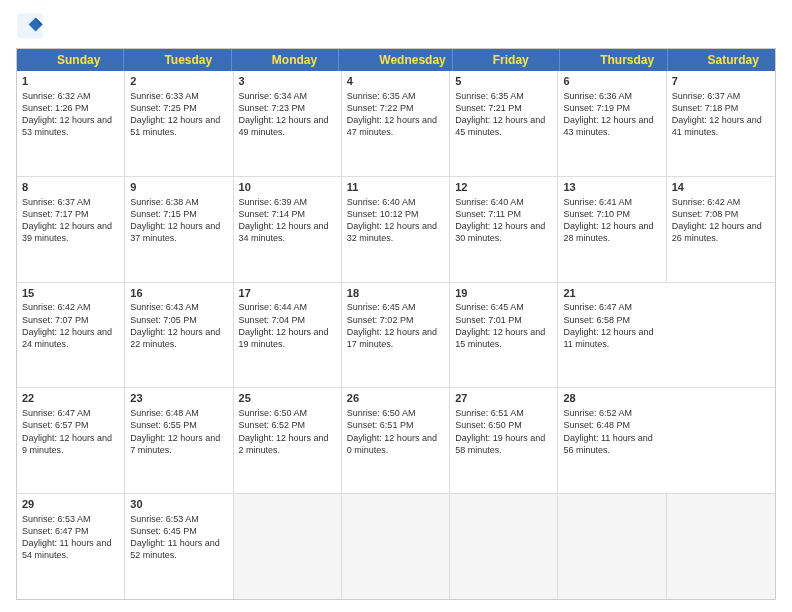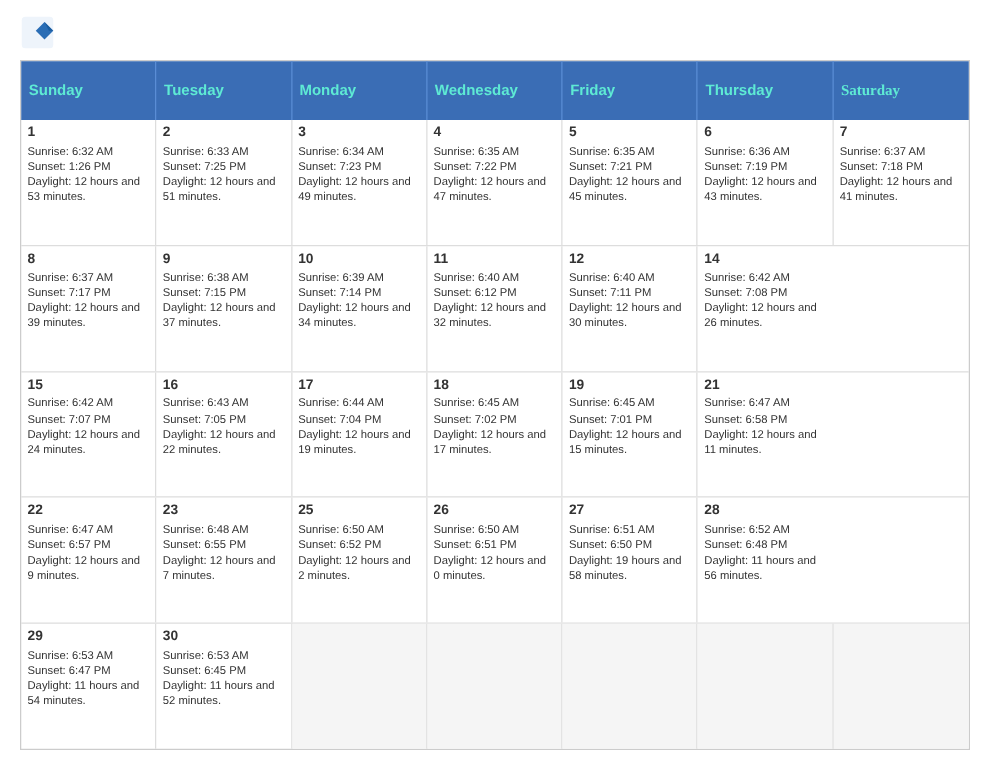--- a/index.html
+++ b/index.html
@@ -59,27 +59,28 @@
       display: flex;
       flex-direction: column;
       border: 1px solid #ccc;
     }
     .cal-header-row {
       display: grid;
       grid-template-columns: repeat(7, 1fr);
       background: #3a6db5;
     }
     .cal-header-cell {
-      color: #5eead4;
+      color: #fde047;
       font-size: 12px;
       font-weight: bold;
-      padding: 16px 6px;
+      padding: 4px 6px;
       border-right: 1px solid #5a8dd5;
+      margin-left: 34px;
     }
-    .cal-header-cell:last-child { border-right: none; font-family: Liberation Serif, serif; }
+    .cal-header-cell:last-child { border-right: none; }
     .cal-body {
       flex: 1;
       display: flex;
       flex-direction: column;
     }
     .cal-week {
       display: grid;
       grid-template-columns: repeat(7, 1fr);
       flex: 1;
       border-bottom: 1px solid #ddd;
@@ -141,22 +142,23 @@
           <div class="cal-cell"><span class="day-num">3</span><span>Sunrise: 6:34 AM</span><br><span>Sunset: 7:23 PM</span><br><span>Daylight: 12 hours and 49 minutes.</span></div>
           <div class="cal-cell"><span class="day-num">4</span><span>Sunrise: 6:35 AM</span><br><span>Sunset: 7:22 PM</span><br><span>Daylight: 12 hours and 47 minutes.</span></div>
           <div class="cal-cell"><span class="day-num">5</span><span>Sunrise: 6:35 AM</span><br><span>Sunset: 7:21 PM</span><br><span>Daylight: 12 hours and 45 minutes.</span></div>
           <div class="cal-cell"><span class="day-num">6</span><span>Sunrise: 6:36 AM</span><br><span>Sunset: 7:19 PM</span><br><span>Daylight: 12 hours and 43 minutes.</span></div>
           <div class="cal-cell"><span class="day-num">7</span><span>Sunrise: 6:37 AM</span><br><span>Sunset: 7:18 PM</span><br><span>Daylight: 12 hours and 41 minutes.</span></div>
         </div>
         <div class="cal-week">
           <div class="cal-cell"><span class="day-num">8</span><span>Sunrise: 6:37 AM</span><br><span>Sunset: 7:17 PM</span><br><span>Daylight: 12 hours and 39 minutes.</span></div>
           <div class="cal-cell"><span class="day-num">9</span><span>Sunrise: 6:38 AM</span><br><span>Sunset: 7:15 PM</span><br><span>Daylight: 12 hours and 37 minutes.</span></div>
           <div class="cal-cell"><span class="day-num">10</span><span>Sunrise: 6:39 AM</span><br><span>Sunset: 7:14 PM</span><br><span>Daylight: 12 hours and 34 minutes.</span></div>
-          <div class="cal-cell"><span class="day-num">11</span><span>Sunrise: 6:40 AM</span><br><span>Sunset: 6:12 PM</span><br><span>Daylight: 12 hours and 32 minutes.</span></div>
+          <div class="cal-cell"><span class="day-num">11</span><span>Sunrise: 6:40 AM</span><br><span>Sunset: 10:12 PM</span><br><span>Daylight: 12 hours and 32 minutes.</span></div>
           <div class="cal-cell"><span class="day-num">12</span><span>Sunrise: 6:40 AM</span><br><span>Sunset: 7:11 PM</span><br><span>Daylight: 12 hours and 30 minutes.</span></div>
+          <div class="cal-cell"><span class="day-num">13</span><span>Sunrise: 6:41 AM</span><br><span>Sunset: 7:10 PM</span><br><span>Daylight: 12 hours and 28 minutes.</span></div>
           <div class="cal-cell"><span class="day-num">14</span><span>Sunrise: 6:42 AM</span><br><span>Sunset: 7:08 PM</span><br><span>Daylight: 12 hours and 26 minutes.</span></div>
         </div>
         <div class="cal-week">
           <div class="cal-cell"><span class="day-num">15</span><span>Sunrise: 6:42 AM</span><br><span>Sunset: 7:07 PM</span><br><span>Daylight: 12 hours and 24 minutes.</span></div>
           <div class="cal-cell"><span class="day-num">16</span><span>Sunrise: 6:43 AM</span><br><span>Sunset: 7:05 PM</span><br><span>Daylight: 12 hours and 22 minutes.</span></div>
           <div class="cal-cell"><span class="day-num">17</span><span>Sunrise: 6:44 AM</span><br><span>Sunset: 7:04 PM</span><br><span>Daylight: 12 hours and 19 minutes.</span></div>
           <div class="cal-cell"><span class="day-num">18</span><span>Sunrise: 6:45 AM</span><br><span>Sunset: 7:02 PM</span><br><span>Daylight: 12 hours and 17 minutes.</span></div>
           <div class="cal-cell"><span class="day-num">19</span><span>Sunrise: 6:45 AM</span><br><span>Sunset: 7:01 PM</span><br><span>Daylight: 12 hours and 15 minutes.</span></div>
           <div class="cal-cell"><span class="day-num">21</span><span>Sunrise: 6:47 AM</span><br><span>Sunset: 6:58 PM</span><br><span>Daylight: 12 hours and 11 minutes.</span></div>
         </div>

